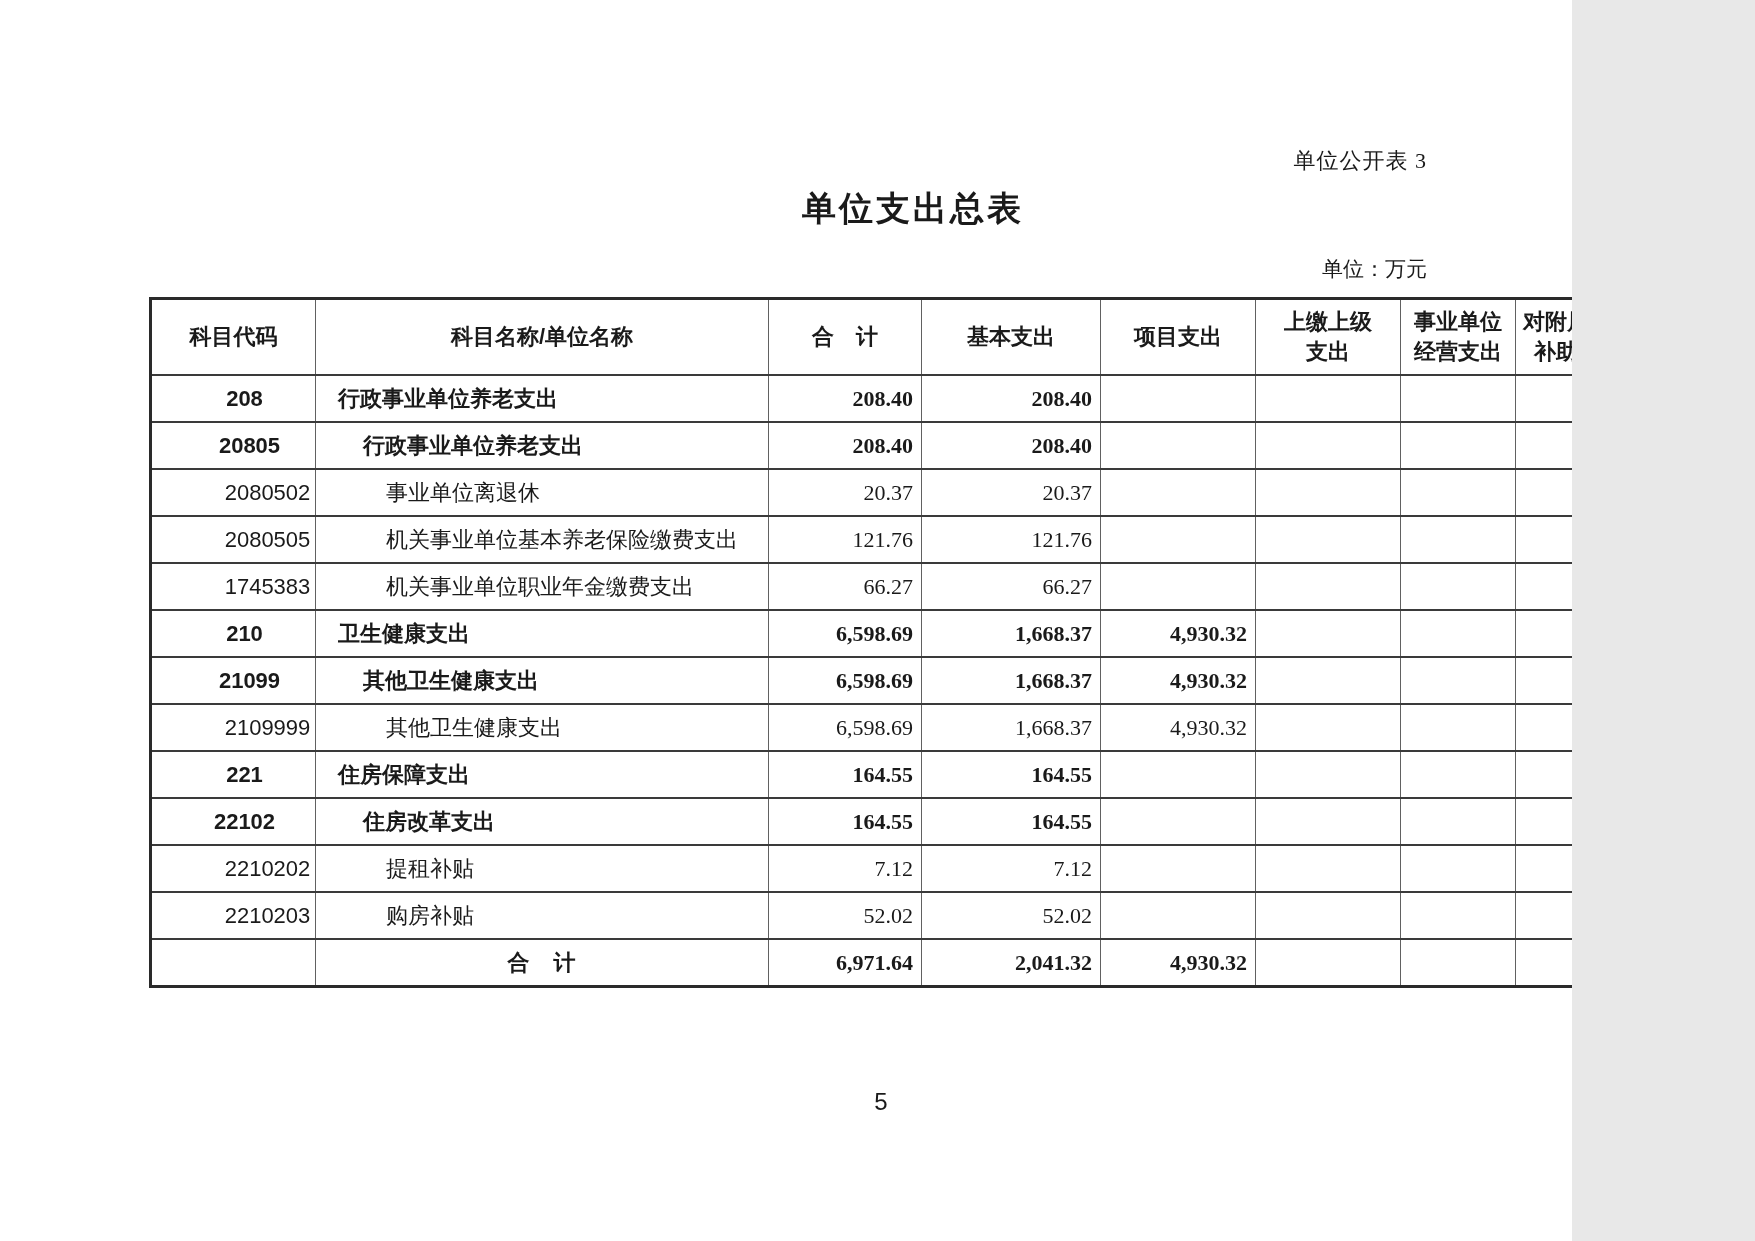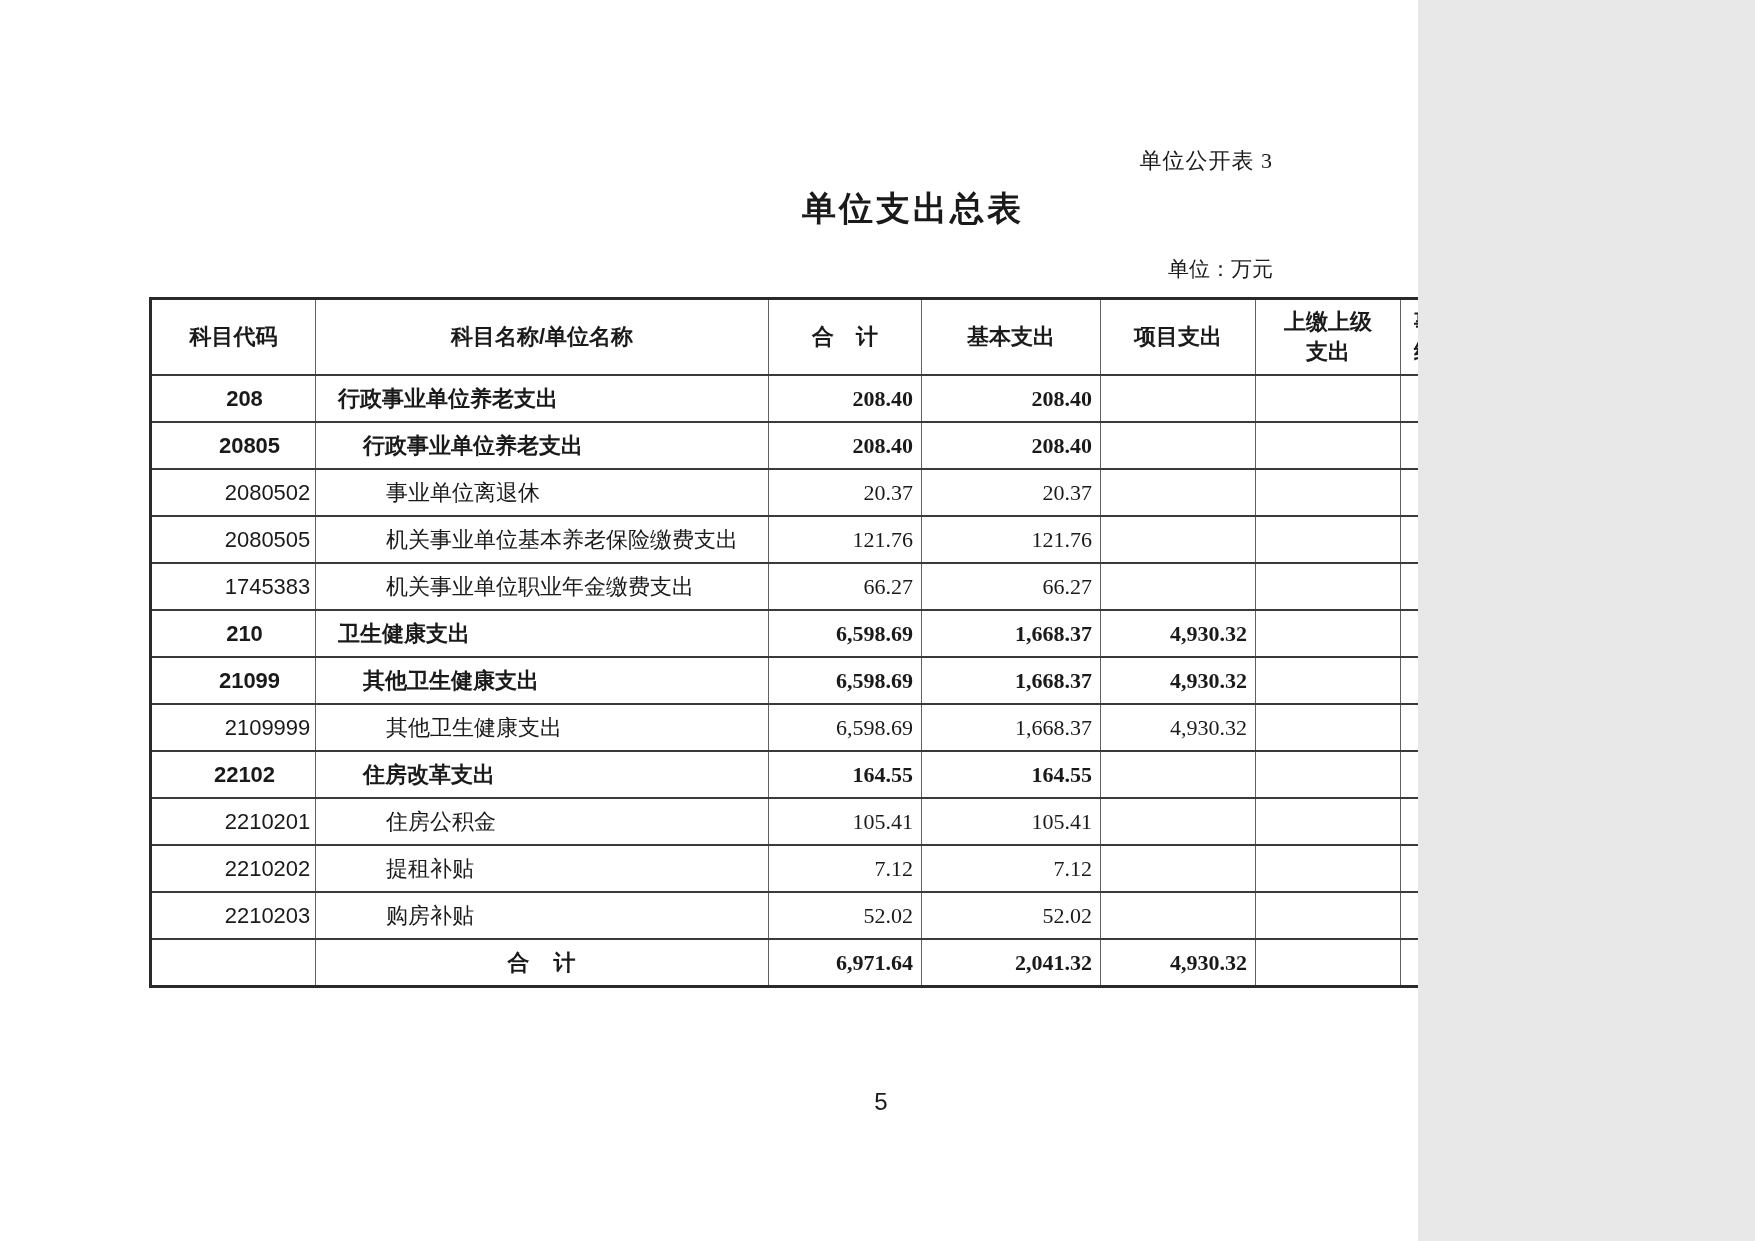--- a/index.html
+++ b/index.html
@@ -1,18 +1,18 @@
 <!DOCTYPE html>
 <html><head>
 <meta charset="utf-8">
 <style>
   html, body { margin: 0; padding: 0; background: #e8e8e8; }
   .page {
     position: relative;
-    width: 1418px;
+    width: 1572px;
     height: 1241px;
     background: #ffffff;
     overflow: hidden;
     font-family: "Liberation Serif", serif;
     color: #1a1a1a;
   }
   .doc-label {
     position: absolute;
     top: 146px;
     right: 145px;
@@ -230,34 +230,34 @@
       <td class="code ci3">2109999</td>
       <td class="name ni3">其他卫生健康支出</td>
       <td class="num">6,598.69</td>
       <td class="num">1,668.37</td>
       <td class="num">4,930.32</td>
       <td class="num"></td>
       <td class="num"></td>
       <td class="num"></td>
     </tr>
         <tr class="bold-row">
+      <td class="code ci1">221</td>
+      <td class="name ni1">住房保障支出</td>
+      <td class="num">164.55</td>
+      <td class="num">164.55</td>
+      <td class="num"></td>
+      <td class="num"></td>
+      <td class="num"></td>
+      <td class="num"></td>
+    </tr>
+        <tr class="bold-row">
       <td class="code ci1">22102</td>
       <td class="name ni2">住房改革支出</td>
       <td class="num">164.55</td>
       <td class="num">164.55</td>
-      <td class="num"></td>
-      <td class="num"></td>
-      <td class="num"></td>
-      <td class="num"></td>
-    </tr>
-        <tr class="normal-row">
-      <td class="code ci3">2210201</td>
-      <td class="name ni3">住房公积金</td>
-      <td class="num">105.41</td>
-      <td class="num">105.41</td>
       <td class="num"></td>
       <td class="num"></td>
       <td class="num"></td>
       <td class="num"></td>
     </tr>
         <tr class="normal-row">
       <td class="code ci3">2210202</td>
       <td class="name ni3">提租补贴</td>
       <td class="num">7.12</td>
       <td class="num">7.12</td>

